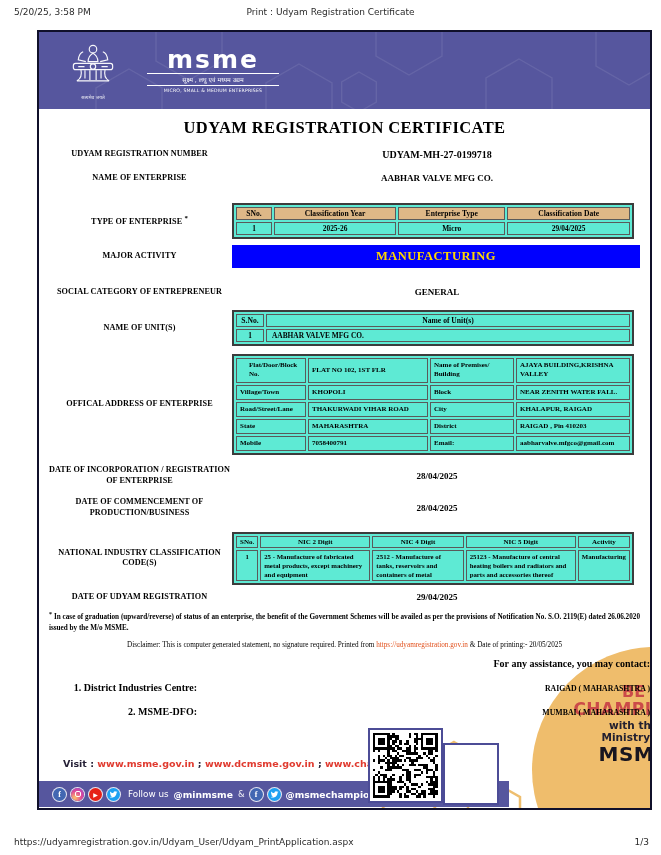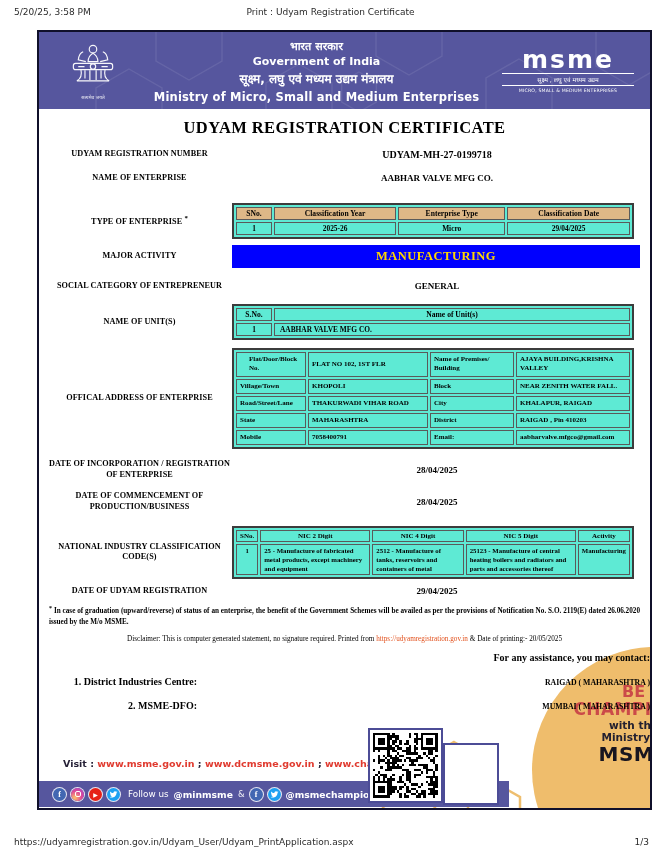--- a/index.html
+++ b/index.html
@@ -36,36 +36,36 @@
   
   .cert-title { text-align:center; font-weight:bold; font-size:16.5px; letter-spacing:.4px; margin-top:9px; }
   .row { display:grid; grid-template-columns:185px 1fr; align-items:center; margin:0 8px; }
   .lbl { font-weight:bold; font-size:8.2px; text-align:center; letter-spacing:.1px; line-height:1.3; }
   .val { font-weight:bold; font-size:9px; text-align:center; }
   .val-big { font-size:10px; }
   .r-urn { margin-top:11px; }
   .r-name { margin-top:13px; }
   .r-type { margin-top:19px; }
   .r-major { margin-top:6px; }
-  .r-social { margin-top:13px; }
+  .r-social { margin-top:19px; }
   .r-units { margin-top:13px; }
   .r-addr { margin-top:8px; }
   .r-incorp { margin-top:10px; }
   .r-commence { margin-top:11px; }
   .r-nic { margin-top:13px; }
   .r-udyam { margin-top:7px; }
 
   table { border-collapse:separate; border-spacing:2px; border:2px solid #3c3c3c; background:#5eead4; width:calc(100% - 8px); }
   th, td { border:1px solid #5a5a5a; font-weight:bold; font-family:"Liberation Serif", serif; padding:1px 3px; }
   th { font-size:7.6px; text-align:center; }
   td { font-size:7.4px; }
   .t-type th { background:#DEB887; }
   .t-type td { text-align:center; }
   .t-type .c0 { width:36px; }
-  .t-units .c0 { width:36px; text-align:center; }
+  .t-units .c0 { width:28px; text-align:center; }
   .t-units td.namecell { text-align:left; padding-left:5px; }
   .t-addr td { font-size:7px; text-align:left; vertical-align:middle; line-height:1.3; padding:2px 3px; }
   .t-addr .c0 { width:70px;padding-left:12px; } .t-addr .c1 { width:120px; } .t-addr .c2 { width:84px; }
   .t-nic th { font-size:7px; }
   .t-nic td { font-size:6.8px; vertical-align:top; line-height:1.35; }
   .t-nic .c0 { width:20px; text-align:center; }
   .t-nic .c1 { width:29%; } .t-nic .c2 { width:24%; } .t-nic .c3 { width:29%; } .t-nic .c4 { width:12%; }
 
   .major-box { height:23px; display:flex; align-items:center; justify-content:center; margin-right:2px; }
   .major-box span { font-weight:bold; font-size:12.5px; letter-spacing:.5px; }
@@ -142,26 +142,20 @@
           <path d="M19 11 q-4.5 1.5 -5.5 9 l8.5 2"></path>
           <path d="M41 11 q4.5 1.5 5.5 9 l-8.5 2"></path>
           <rect x="8" y="24" width="44" height="7" rx="2.5"></rect>
           <circle cx="30" cy="27.5" r="3"></circle>
           <path d="M13.5 27.5 h7 M39.5 27.5 h7"></path>
           <path d="M16.5 31 q2 9 -4.5 12.5 h36 q-6.5 -3.5 -4.5 -12.5"></path>
           <path d="M21 31.5 v9.5 M26.5 31.5 v11 M33.5 31.5 v11 M39 31.5 v9.5"></path>
         </g>
       </svg>
       <div class="emblem-motto">सत्यमेव जयते</div>
-    </div>
-    <div class="banner-center">
-      <div class="bc-hi1">भारत सरकार</div>
-      <div class="bc-en1">Government of India</div>
-      <div class="bc-hi2">सूक्ष्म, लघु एवं मध्यम उद्यम मंत्रालय</div>
-      <div class="bc-en2">Ministry of Micro, Small and Medium Enterprises</div>
     </div>
     <div class="msme-logo">
       <div class="msme-word">msme</div>
       <div class="msme-hi">सूक्ष्म , लघु एवं मध्यम उद्यम</div>
       <div class="msme-en">MICRO, SMALL &amp; MEDIUM ENTERPRISES</div>
     </div>
   </div>
 
   <div class="cert-title">UDYAM REGISTRATION CERTIFICATE</div>
 

